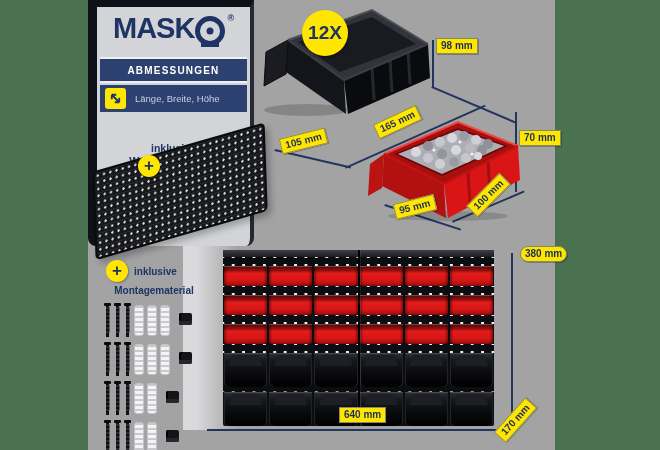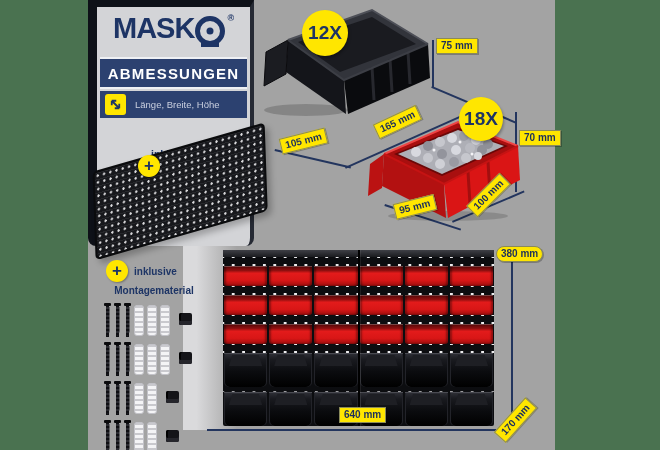--- a/index.html
+++ b/index.html
@@ -21,21 +21,21 @@
     border-right:4px solid #262a34;border-radius:0 0 8px 8px;box-sizing:border-box;z-index:3;}
   .logo-row{display:flex;justify-content:center;align-items:flex-start;padding-top:6px;height:43px;}
   .logo-text{font-size:29px;font-weight:bold;color:#1d3465;letter-spacing:-1px;line-height:30px;}
   .logo-o{display:inline-block;width:20px;height:20px;border:5px solid #1d3465;border-radius:50%;
           position:relative;margin-left:1px;top:3px;}
   .logo-o::before{content:"";position:absolute;width:7px;height:7px;background:#1d3465;border-radius:50%;
           top:50%;left:50%;transform:translate(-50%,-50%);}
   .logo-o::after{content:"";position:absolute;left:50%;transform:translateX(-50%);bottom:-6px;
           width:18px;height:4px;background:#1d3465;}
   .reg{font-size:9px;color:#1d3465;font-weight:bold;margin-left:2px;}
-  .banner{margin:1px 3px 0;background:#2c4170;color:#ffffff;text-align:center;font-size:15px;
+  .banner{margin:1px 3px 0;background:#2c4170;color:#ffffff;text-align:center;font-size:10px;
           font-weight:bold;letter-spacing:1.2px;padding:6px 0 5px;
           border-top:2px solid #eef0f4;border-bottom:2px solid #eef0f4;}
   .dim-row{margin:2px 3px 0;background:#2c4170;display:flex;align-items:center;gap:9px;padding:3px 5px;}
   .arrow-box{width:21px;height:21px;background:#ffe600;border-radius:3px;display:flex;
           align-items:center;justify-content:center;flex:0 0 auto;}
   .dim-row-label{color:#c9cfdf;font-size:9.5px;}
   .inc-wall{text-align:center;color:#1d3465;font-weight:bold;font-size:10.5px;margin-top:30px;line-height:1.25;}
   .plus-badge{position:absolute;width:22px;height:22px;border-radius:50%;background:#ffe600;
           color:#1d3465;font-weight:900;font-size:17px;line-height:21px;text-align:center;
           box-shadow:1px 1px 2px rgba(0,0,0,0.3);z-index:8;}
@@ -87,21 +87,21 @@
      clip-path:polygon(10% 0,90% 0,100% 100%,0 100%);}
   .seam{position:absolute;left:calc(50% - 1px);top:0;bottom:0;width:2px;background:#000;
      box-shadow:1px 0 0 rgba(255,255,255,0.08);z-index:5;}
 
   
   .dim-line{position:absolute;background:#23355e;z-index:3;}
   .dim-label{position:absolute;background:#ffe600;color:#1b2f5c;font-weight:bold;font-size:10px;
      padding:0 4px;border:1px solid #8a8a5a;line-height:14px;white-space:nowrap;
      box-shadow:1px 1px 0 rgba(0,0,0,0.25);z-index:7;}
   .v380{left:511px;top:253px;width:2px;height:163px;}
-  .l380{left:496px;top:246px;border-radius:8px;}
+  .l380{left:520px;top:246px;border-radius:8px;}
   .l170{left:492px;top:412px;transform:rotate(-48deg);}
   .h640{left:207px;top:429px;width:289px;height:2px;}
   .l640{left:339px;top:407px;}
   .v75{left:432px;top:40px;width:2px;height:47px;}
   .d75{left:432px;top:86px;width:92px;height:2px;transform:rotate(23deg);transform-origin:left top;}
   .l75{left:436px;top:38px;}
   .d165{left:345px;top:167px;width:153px;height:2px;transform:rotate(-24deg);transform-origin:left top;}
   .l165{left:374px;top:114px;transform:rotate(-25deg);}
   .d105{left:275px;top:149px;width:78px;height:2px;transform:rotate(13deg);transform-origin:left top;}
   .l105{left:280px;top:133px;transform:rotate(-14deg);}
@@ -235,21 +235,20 @@
       <circle cx="104" cy="42" r="1.5" fill="#f4f4f7"></circle>
     </g>
     <polygon points="16,42 76,72 78,106 14,74" fill="#b31111"></polygon>
     <polygon points="76,72 150,34 152,68 80,106" fill="#da1515"></polygon>
     <path d="M100,60 L102,92 M120,50 L122,82" stroke="#a30f0f" stroke-width="3" fill="none"></path>
     <polyline points="16,42 90,10 150,34" stroke="#ef4444" stroke-width="2" fill="none"></polyline>
     <polyline points="16,42 76,72 150,34" stroke="#c51313" stroke-width="2" fill="none"></polyline>
   </svg>
 
   <div class="count-badge badge12">12X</div>
-  <div class="count-badge badge18">18X</div>
 
   <div class="wall">
     <div class="seam"></div>
     <div class="rail"></div>
     <div class="dots"></div>
     <div class="rrow">
       <div class="rbin"></div>
         <div class="rbin"></div>
         <div class="rbin"></div>
         <div class="rbin"></div>
@@ -297,21 +296,21 @@
   <div class="dim-line v75"></div>
   <div class="dim-line d75"></div>
   <div class="dim-line d165"></div>
   <div class="dim-line d105"></div>
   <div class="dim-line v50"></div>
   <div class="dim-line d100"></div>
   <div class="dim-line d95"></div>
   <div class="dim-line v380"></div>
   <div class="dim-line h640"></div>
 
-  <div class="dim-label l75">75 mm</div>
+  <div class="dim-label l75">98 mm</div>
   <div class="dim-label l165">165 mm</div>
   <div class="dim-label l105">105 mm</div>
   <div class="dim-label l50">70 mm</div>
   <div class="dim-label l100">100 mm</div>
   <div class="dim-label l95">95 mm</div>
   <div class="dim-label l380">380 mm</div>
   <div class="dim-label l640">640 mm</div>
   <div class="dim-label l170">170 mm</div>
 
 </div>

